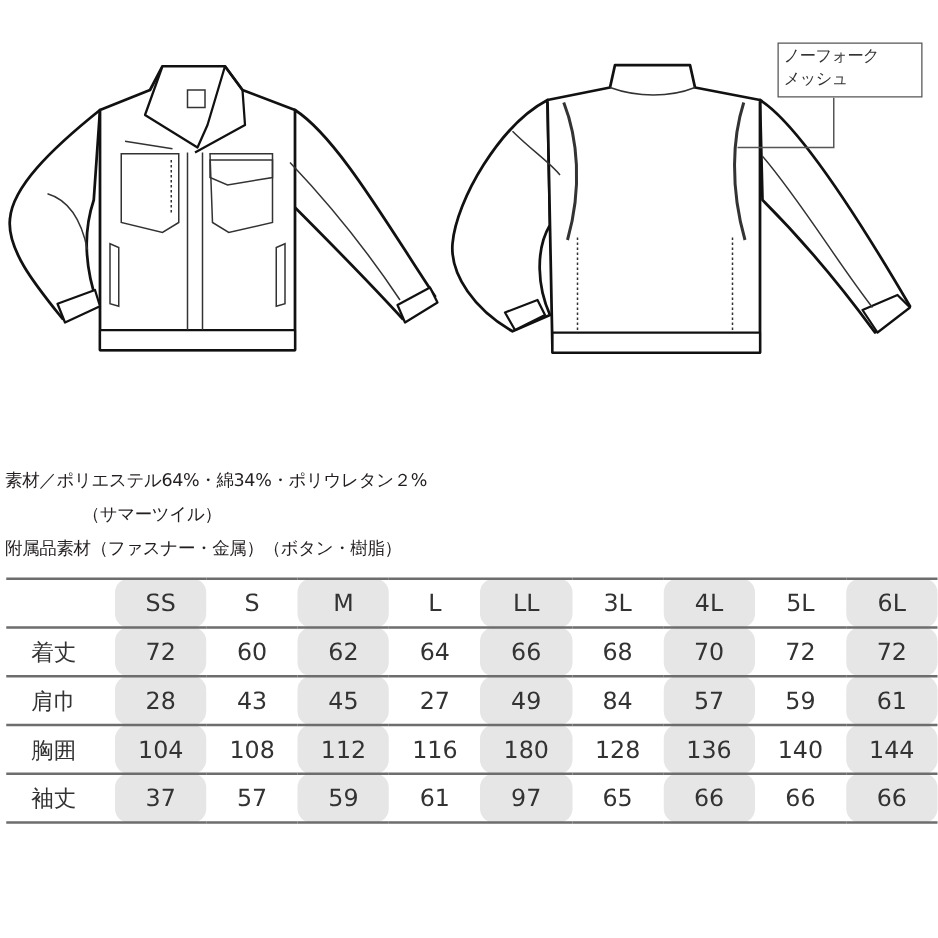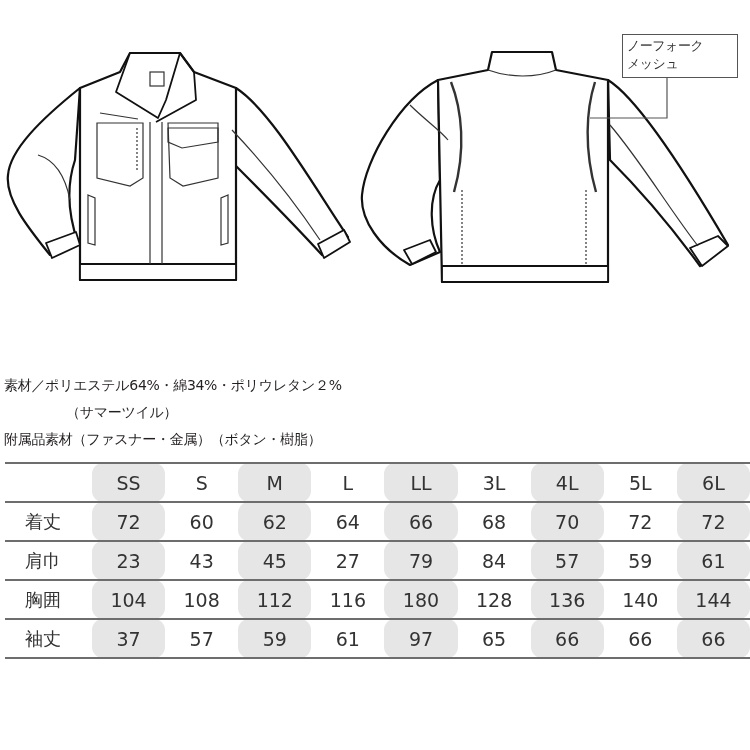--- a/index.html
+++ b/index.html
@@ -123,25 +123,25 @@
       <td class="shade">62</td>
       <td>64</td>
       <td class="shade">66</td>
       <td>68</td>
       <td class="shade">70</td>
       <td>72</td>
       <td class="shade">72</td>
     </tr>
     <tr>
       <td class="rowlabel">肩巾</td>
-      <td class="shade">23</td>
+      <td class="shade">28</td>
       <td>43</td>
       <td class="shade">45</td>
       <td>27</td>
-      <td class="shade">79</td>
+      <td class="shade">49</td>
       <td>84</td>
       <td class="shade">57</td>
       <td>59</td>
       <td class="shade">61</td>
     </tr>
     <tr>
       <td class="rowlabel">胸囲</td>
       <td class="shade">104</td>
       <td>108</td>
       <td class="shade">112</td>

